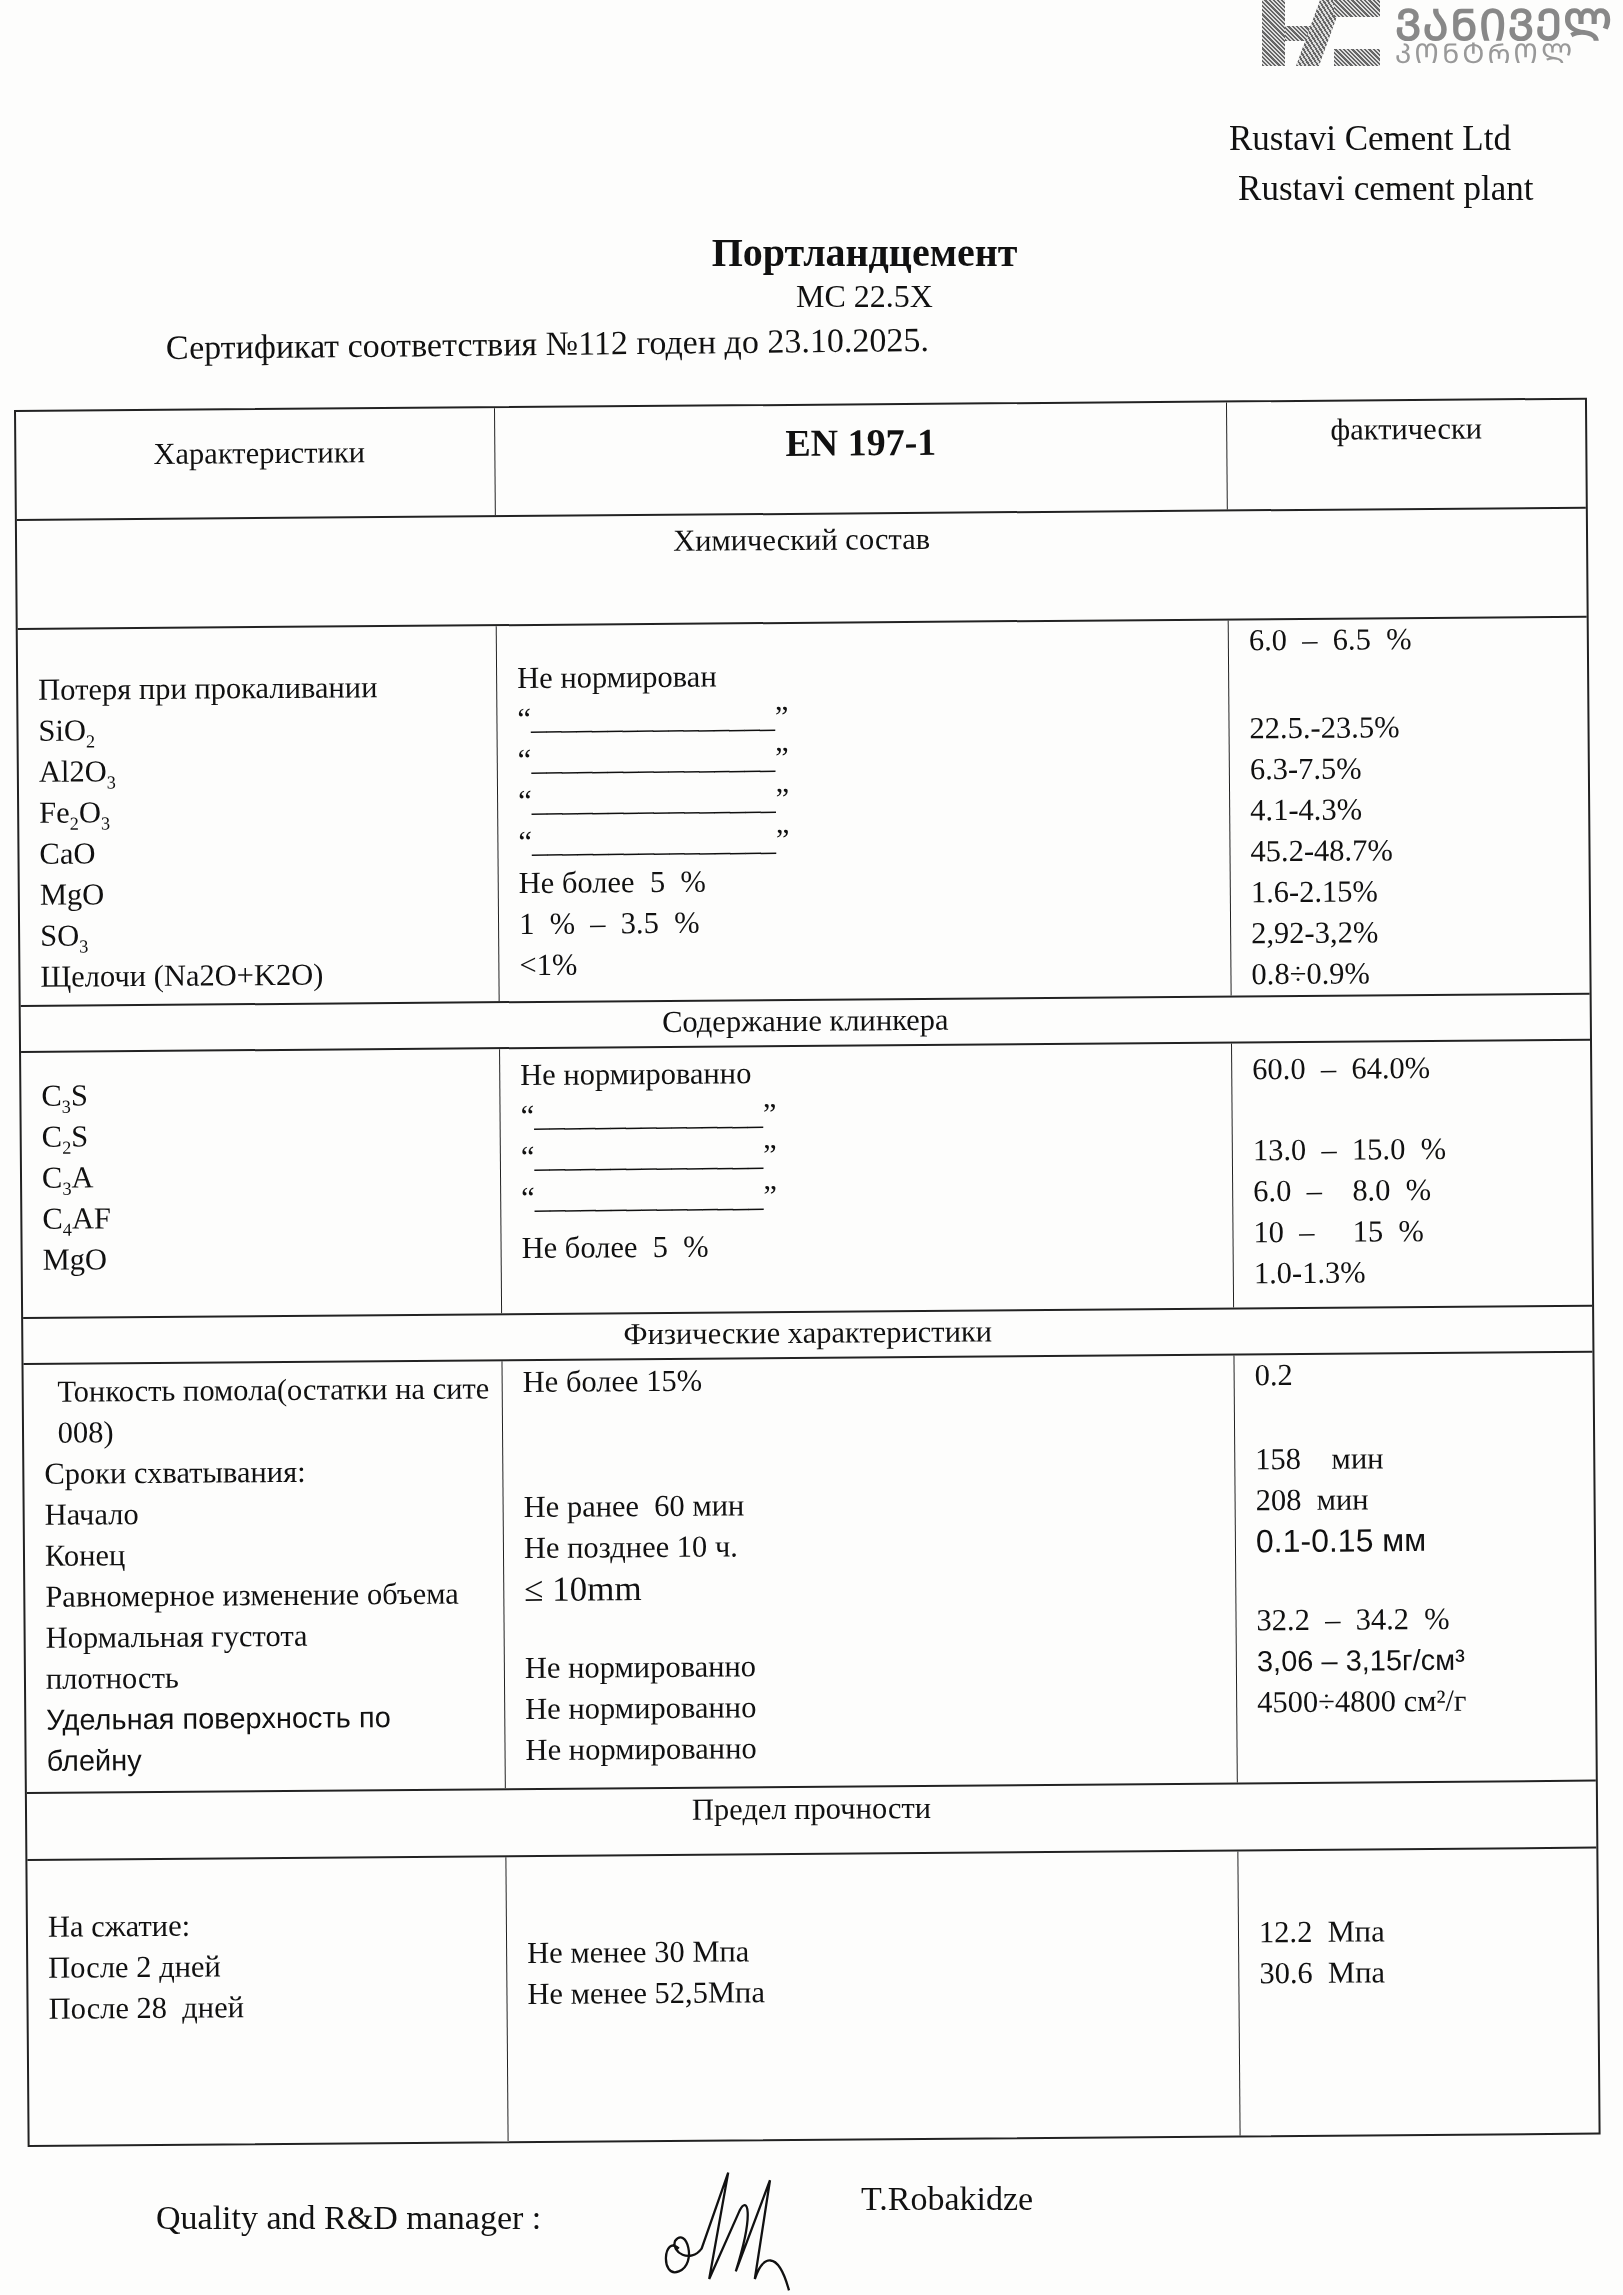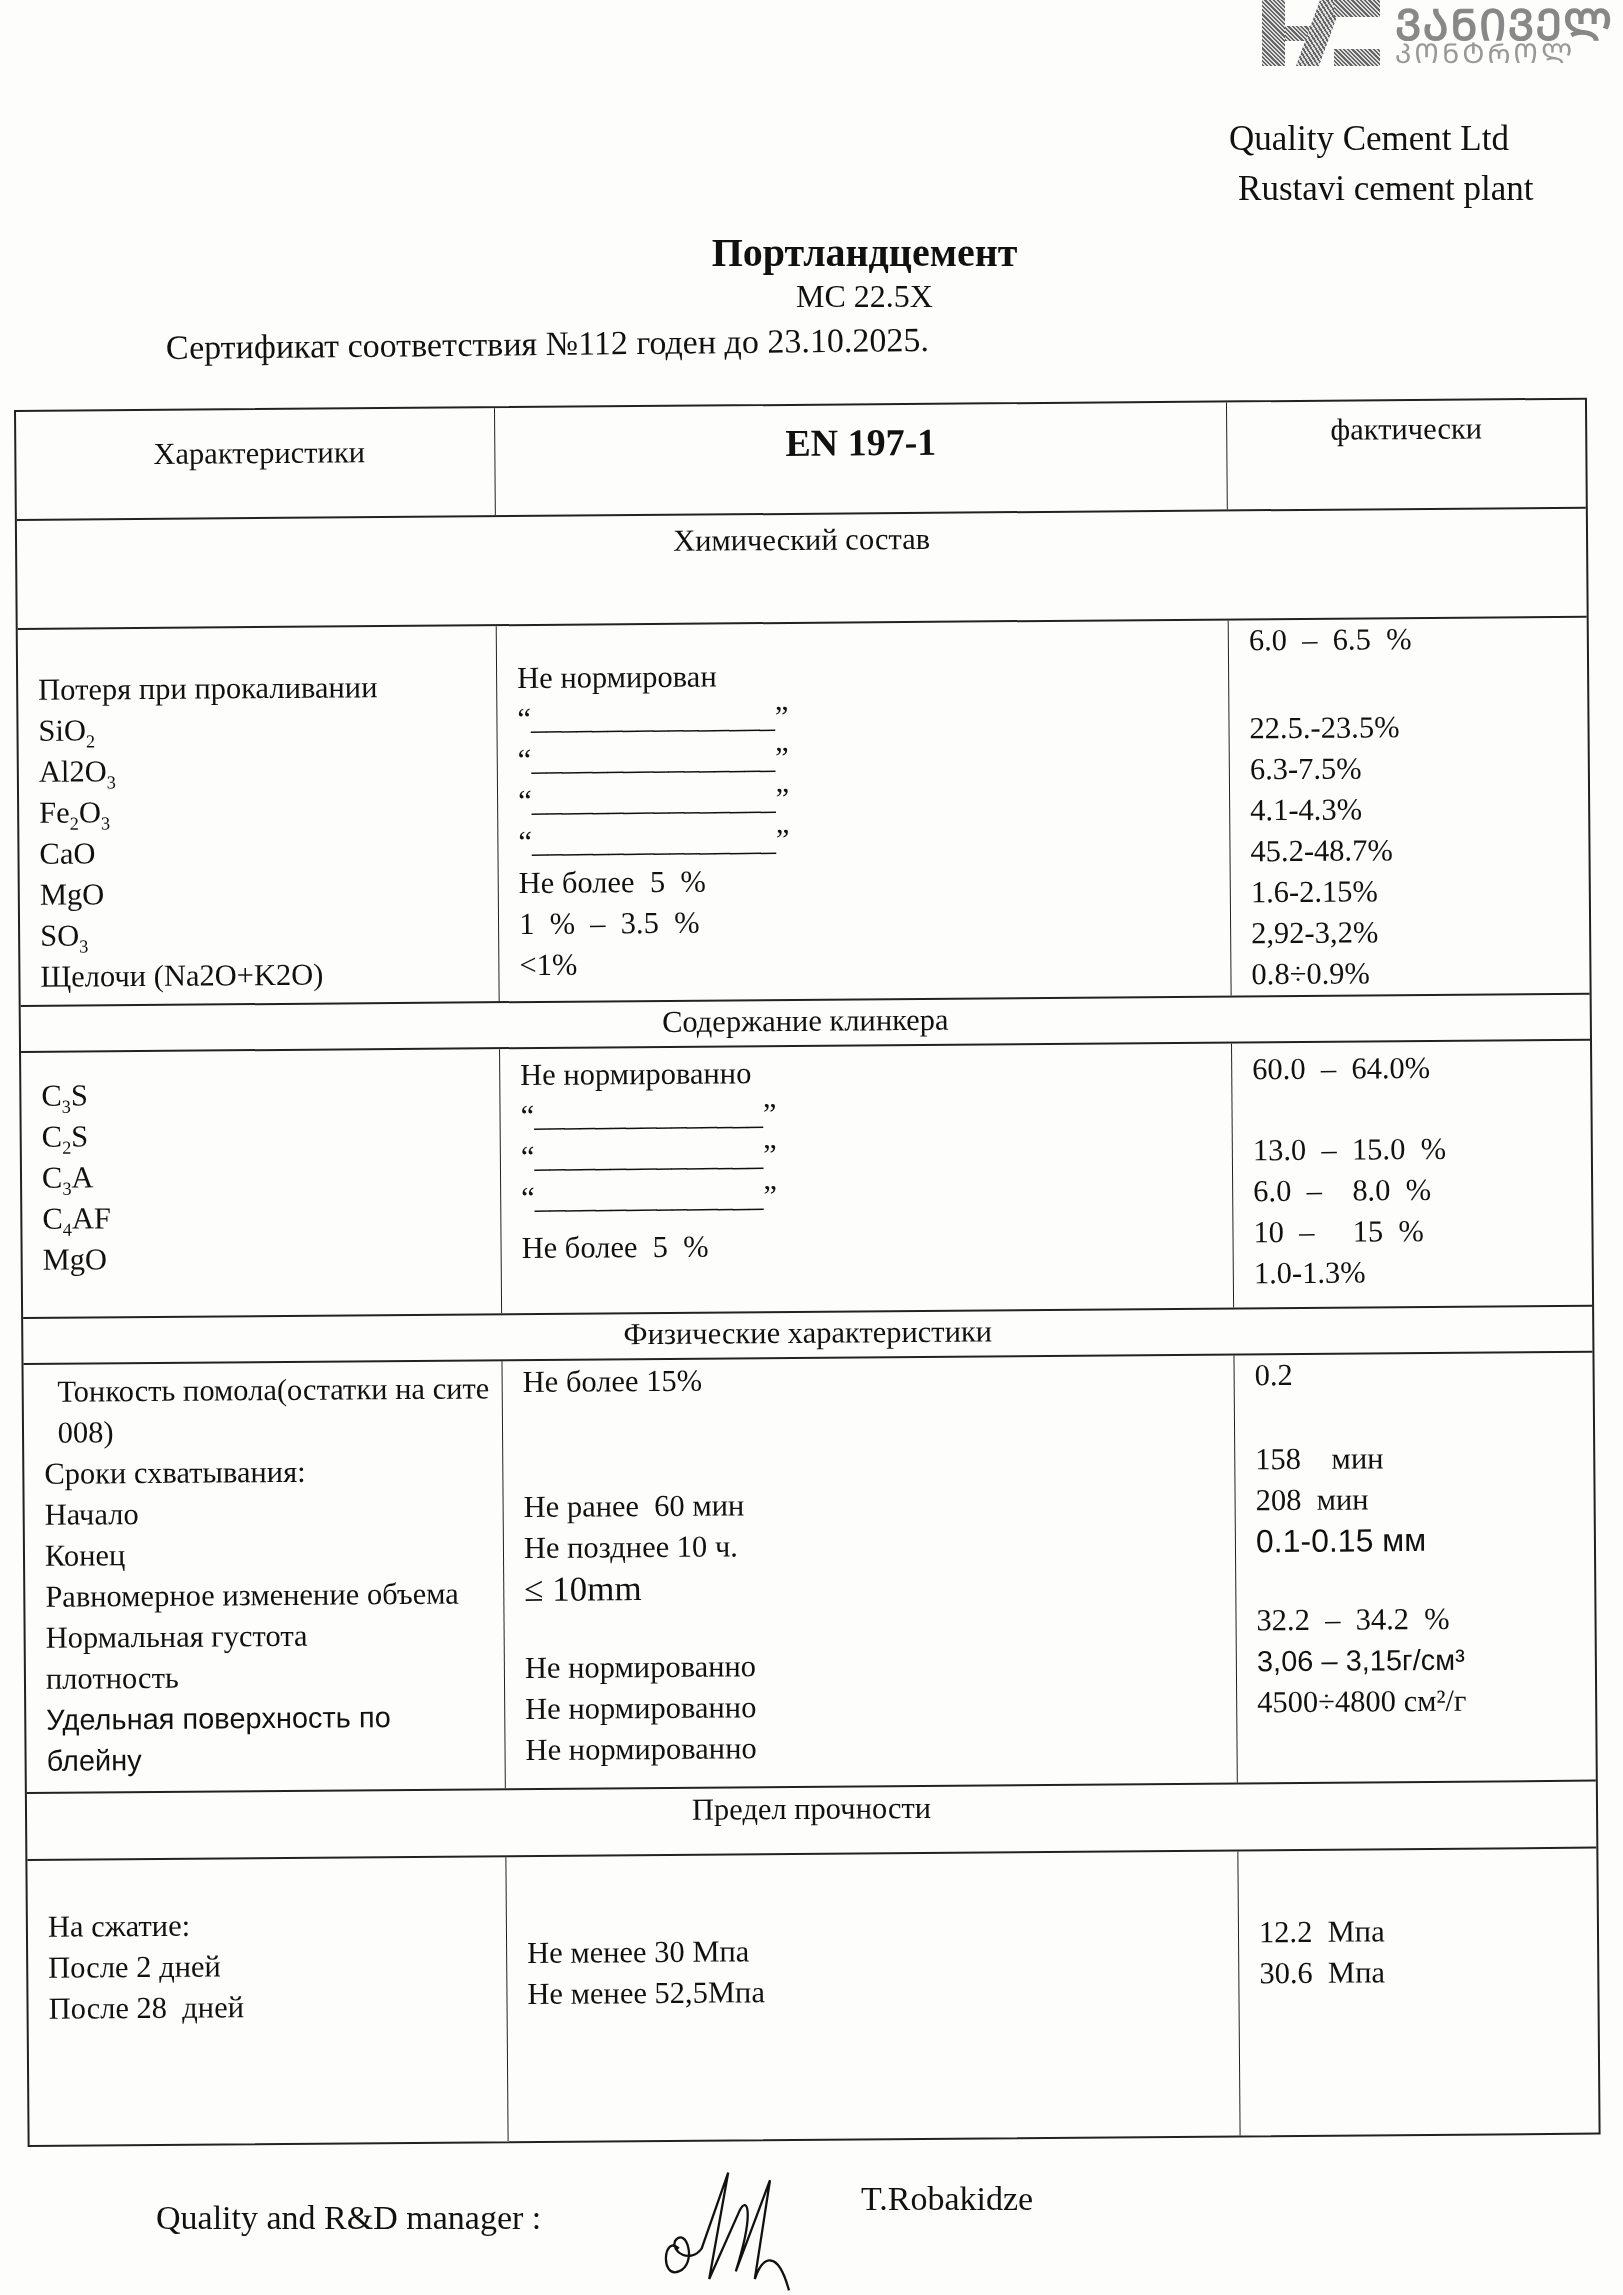--- a/index.html
+++ b/index.html
@@ -50,21 +50,21 @@
     <div class="bar" style="left:23px;top:26px;width:30.5px;height:15.2px;"></div>
     <div class="bar" style="left:46px;top:0;width:23px;height:66px;transform:skewX(-20deg);"></div>
     <div class="bar" style="left:72px;top:0;width:46px;height:17px;"></div>
     <div class="bar" style="left:72px;top:49px;width:46px;height:17px;"></div>
   </div>
   <div class="logo-text1">ᲕᲐᲜᲘᲕᲔᲚ</div>
   <div class="logo-text2">ᲙᲝᲜᲢᲠᲝᲚ</div>
 </div>
 
 <div class="company">
-  <div>Quality Cement Ltd</div>
+  <div>Rustavi Cement Ltd</div>
   <div>Rustavi cement plant</div>
 </div>
 
 <div class="title t1">Портландцемент</div>
 <div class="title t2">МС 22.5Х</div>
 <div class="t3">Сертификат соответствия №112 годен до 23.10.2025.</div>
 
 <div class="table">
 
   <div class="row" style="height:107px;">

